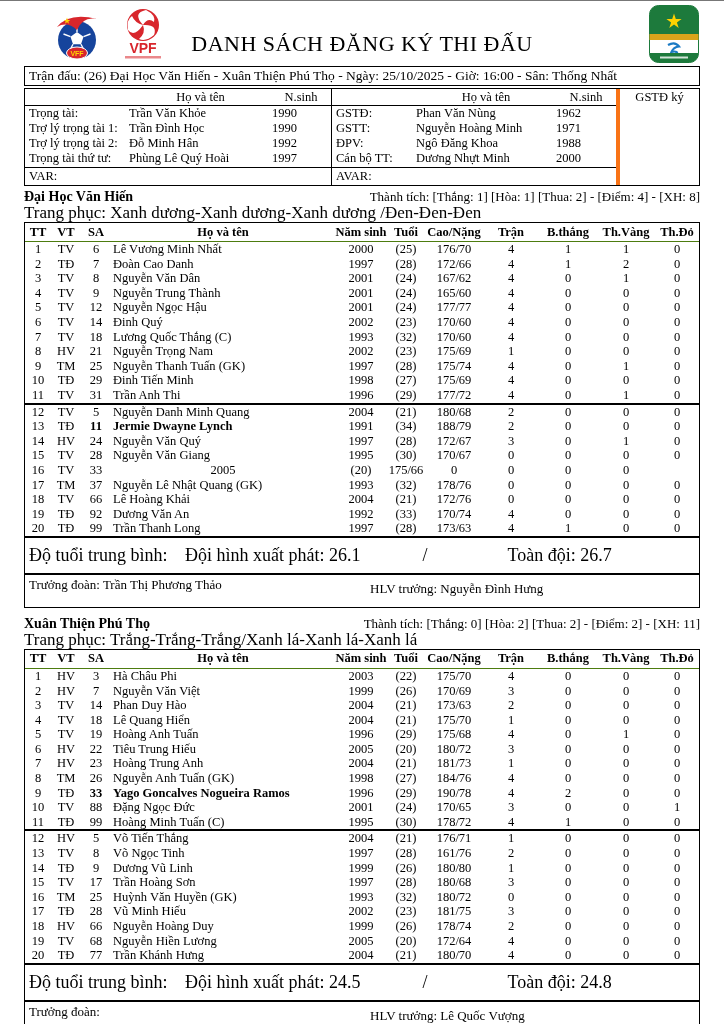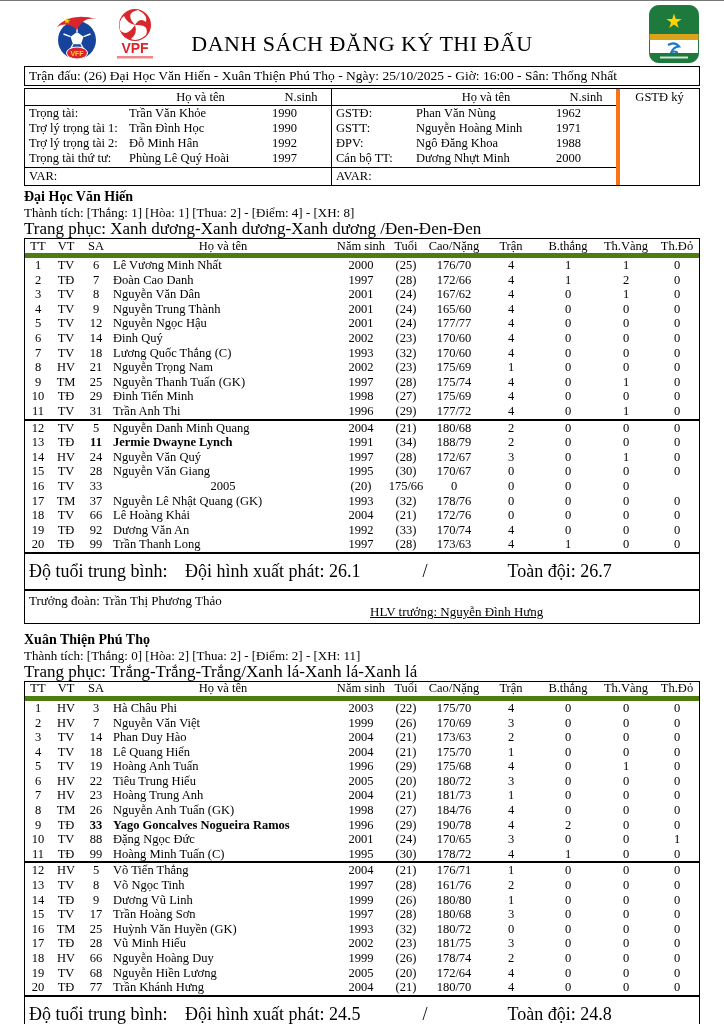--- a/index.html
+++ b/index.html
@@ -2,21 +2,21 @@
 <html><head>
 <meta charset="utf-8">
 <style>
   * { box-sizing: border-box; margin: 0; padding: 0; }
   html,body { width: 724px; background: #fff; }
   body { height: 1024px; font-family: "Liberation Serif", serif; color: #000; overflow: hidden; border-top: 1px solid #777; }
   .page { padding: 3px 24px 0 24px; }
 
   
   .doc-header { position: relative; height: 62px; }
-  .logo-group { position: absolute; left: 28px; top: 4px; display: flex; gap: 6px; align-items: flex-end; text-decoration: underline; }
+  .logo-group { position: absolute; left: 28px; top: 4px; display: flex; gap: 14px; align-items: flex-end; text-decoration: underline; }
   .doc-title { position: absolute; left: 0; right: 0; top: 27px; text-align: center; font-size: 22px; letter-spacing: .5px; white-space: nowrap; }
   .league-logo-wrap { position: absolute; right: 0; top: 0; }
 
   
   .info-box { border: 1px solid #000; }
   .info-line { font-size: 13.5px; line-height: 16px; padding: 1px 4px; white-space: nowrap; }
   .info-line.first { border-bottom: 1px solid #000; }
 
   
   .off-table { display: flex; border: 1px solid #000; margin-top: 2px; font-size: 12.5px; }
@@ -27,41 +27,41 @@
   .left-cols  { grid-template-columns: 104px 143px 58px; }
   .right-cols { grid-template-columns: 84px 140px 60px; }
   .hc { text-align: center; white-space: nowrap; overflow: hidden; }
   .orow { display: grid; height: 15px; align-items: center; }
   .oc { white-space: nowrap; overflow: hidden; }
   .o-role { padding-left: 4px; }
   .half-var { border-top: 1px solid #000; height: 18px; padding: 1px 0 0 4px; }
   .off-bodywrap { height: 61px; }
 
   
-  .team-head { display: flex; justify-content: space-between; align-items: baseline; margin-top: 3px; flex-direction: column; }
+  .team-head { display: flex; justify-content: space-between; align-items: baseline; margin-top: 3px; }
   .team-name { font-weight: bold; font-size: 14px; white-space: nowrap; }
   .team-record { font-size: 13px; white-space: nowrap; }
   .team-kit { font-size: 17px; line-height: 15px; margin-bottom: 2px; white-space: nowrap; }
 
   .ptable { border: 1px solid #000; font-size: 12.5px;
             --cols: 26px 30px 30px 1fr 52px 38px 58px 56px 58px 58px 44px; }
-  .phead { display: grid; grid-template-columns: var(--cols); border-bottom: 5px solid #4d7c0f;
-           height: 19px; align-items: center; }
+  .phead { display: grid; grid-template-columns: var(--cols); border-bottom: 1px solid #4d7c0f;
+           height: 19px; align-items: center; font-weight: bold; }
   .prow { display: grid; grid-template-columns: var(--cols); height: 14.6px; align-items: center; }
   .pc { text-align: center; white-space: nowrap; overflow: hidden; line-height: 14.5px; }
   .c-name { text-align: left; padding-left: 2px; }
   .phead .hc-name { text-align: center; }
   .subs-body { border-top: 2px solid #000; }
   .avg-row { border-top: 2px solid #000; height: 37px; display: flex; align-items: center; font-size: 18px; white-space: nowrap; gap: 48px; }
   .avg-label { padding-left: 4px; width: 112px; }
   .avg-slash { margin-left: 14px; }
   .avg-total { margin-left: 32px; }
   .staff-row { border-top: 2px solid #000; height: 34px; display: flex; font-size: 13px; white-space: nowrap; }
   .staff-manager { padding: 2px 0 0 4px; width: 345px; }
-  .staff-coach { padding-top: 13px; text-decoration: underline; }
+  .staff-coach { padding-top: 6px; }
   .bold-row .pc-sa, .bold-row .c-name { font-weight: bold; }
 </style>
 </head>
 <body>
 
 <div class="page">
 
   <div class="doc-header">
     <div class="logo-group">
       <span>

